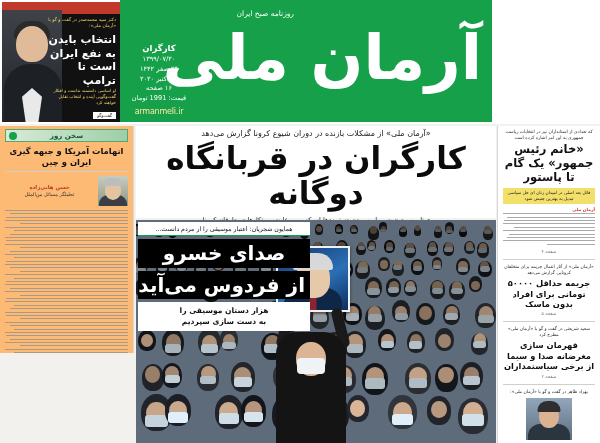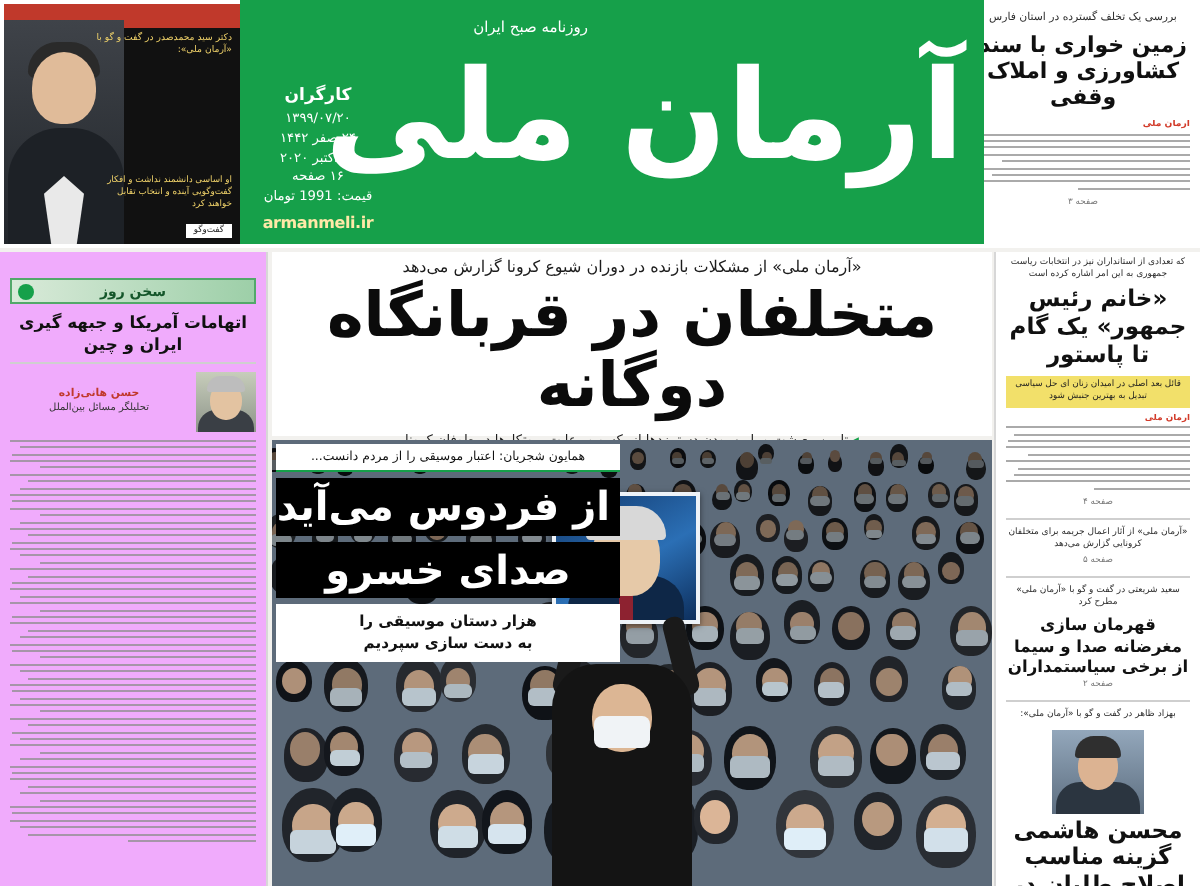--- a/index.html
+++ b/index.html
@@ -101,21 +101,21 @@
     position: absolute;
     top: 42px; left: 8px;
     width: 62px;
     color: #ffffff;
     text-align: center;
     line-height: 1.5;
   }
   #mast-date .d-day   { font-size: 8.5px; font-weight: bold; }
   #mast-date .d-line  { font-size: 6.6px; }
   #mast-date .d-site  {
-    font-size: 8px; font-weight: bold; color: #ffe9a8;
+    font-size: 8px; font-weight: normal; color: #ffe9a8;
     direction: ltr; margin-top: 2px; letter-spacing: -.2px;
   }
   #mast-issue {
     position: absolute;
     top: 2px; right: 373px;
     width: 44px; height: 34px;
     background: #ffffff;
     border: 1px solid #d8d8d8;
     color: #16a04a;
     text-align: center;
@@ -359,24 +359,24 @@
   }
   #mohsen-photo .mh-suit {
     position: absolute; bottom: 0; left: 50%; transform: translateX(-50%);
     width: 42px; height: 16px; border-radius: 12px 12px 0 0;
     background: #2b3540;
   }
 
   
   #right {
     position: absolute; top: 126px; left: 0;
-    width: 134px; height: 317px;
-    background: #f0abfc;
+    width: 134px; height: 227px;
+    background: #fdba74;
     border-right: 1px solid #d7d7d7;
-    padding: 13px 5px;
+    padding: 3px 5px;
     overflow: hidden;
   }
   #op-banner {
     position: relative;
     height: 13px;
     background: linear-gradient(90deg, #d9ead9, #9dcfa8);
     border: 1px solid #53a86a;
     color: #14562a;
     font-size: 7px; font-weight: bold;
     text-align: center; line-height: 12px;
@@ -437,33 +437,20 @@
         <span class="brandtag">آرمان ملی</span>
         <span class="faux">
           <i class="s1"></i><i class="s2"></i><i class="s3"></i><i class="s4"></i>
           <i class="s1"></i><i class="s5"></i><i class="s2"></i><i class="s3"></i>
           <i class="s1"></i><i class="last"></i>
         </span>
       </div>
       <span class="more">صفحه ۲</span>
     </div>
 
-    <div class="mast-col rtl" id="mast-col-b">
-      <div class="kicker">بررسی یک تخلف گسترده در استان فارس</div>
-      <div class="hl">زمین خواری با سند کشاورزی و املاک وقفی</div>
-      <div class="body-txt">
-        <span class="brandtag">آرمان ملی</span>
-        <span class="faux">
-          <i class="s1"></i><i class="s3"></i><i class="s2"></i><i class="s1"></i>
-          <i class="s4"></i><i class="s1"></i><i class="s5"></i><i class="s2"></i>
-          <i class="last"></i>
-        </span>
-      </div>
-      <span class="more">صفحه ۳</span>
-    </div>
 
     <div id="mast-issue" class="rtl">
       <div class="lbl">شماره</div>
       <div class="num">۸۴۲</div>
     </div>
 
     <div id="mast-green">
       <div id="logo-wrap">
         <div id="logo-script" class="rtl">آرمان ملی</div>
       </div>
@@ -482,28 +469,29 @@
 
     <div id="promo">
       <div id="promo-red"></div>
       <div id="promo-photo">
         <div class="body"></div>
         <div class="shirt"></div>
         <div class="hair"></div>
         <div class="head"></div>
       </div>
       <div id="promo-kick" class="rtl">دکتر سید محمدصدر در گفت و گو با «آرمان ملی»:</div>
+      <div id="promo-hl" class="rtl">انتخاب بایدن به نفع ایران است تا ترامپ</div>
       <div id="promo-note" class="rtl">او اساسی دانشمند نداشت و افکار گفت‌وگویی آینده و انتخاب تقابل خواهند کرد</div>
       <div id="promo-tag" class="rtl">گفت‌وگو</div>
     </div>
   </div>
 
   <div id="lead" class="rtl">
     <div id="lead-kicker">«آرمان ملی» از مشکلات بازنده در دوران شیوع کرونا گزارش می‌دهد</div>
-    <div id="lead-hl">متخلفان در قربانگاه دوگانه</div>
+    <div id="lead-hl">کارگران در قربانگاه دوگانه</div>
     <div id="lead-sub">
       <span class="bullet">◂</span>
       <span>تامین معیشت و پایین بودن دستمزدها از یکسو و رعایت پروتکل‌ها در طوفان کرونا</span><br>
       <span>از دیگر سو آنان را بازنده‌ای در هر دو سوی ماجرا کرده است</span>
     </div>
   </div>
 
   <div id="photo">
     <div id="crowd">
 
@@ -872,22 +860,22 @@
     </div>
 
     <div id="hero-kid">
       <div class="kface"></div>
       <div class="kmask"></div>
     </div>
   </div>
 
   <div id="ovl" class="rtl">
     <div id="ovl-kick">همایون شجریان: اعتبار موسیقی را از مردم دانست...</div>
+    <div id="ovl-hl1">صدای خسرو</div>
     <div id="ovl-hl2">از فردوس می‌آید</div>
-    <div id="ovl-hl1">صدای خسرو</div>
     <div id="ovl-sub">
       <span>هزار دستان موسیقی را</span><br>
       <span>به دست سازی سپردیم</span>
     </div>
   </div>
 
   <div id="left" class="rtl">
 
     <div class="lx">
       <div class="kicker">که تعدادی از استانداران نیز در انتخابات ریاست جمهوری به این امر اشاره کرده است</div>
@@ -901,20 +889,21 @@
           <i class="s1"></i><i class="last"></i>
         </span>
       </div>
       <span class="more">صفحه ۴</span>
     </div>
 
     <div class="rule"></div>
 
     <div class="lx">
       <div class="kicker">«آرمان ملی» از آثار اعمال جریمه برای متخلفان کرونایی گزارش می‌دهد</div>
+      <div class="hl-xs">جریمه حداقل ۵۰۰۰۰ تومانی برای افراد بدون ماسک</div>
       <span class="more">صفحه ۵</span>
     </div>
 
     <div class="rule"></div>
 
     <div class="lx">
       <div class="kicker">سعید شریعتی در گفت و گو با «آرمان ملی» مطرح کرد</div>
       <div class="hl-xs">قهرمان سازی مغرضانه صدا و سیما از برخی سیاستمداران</div>
       <span class="more">صفحه ۲</span>
     </div>

